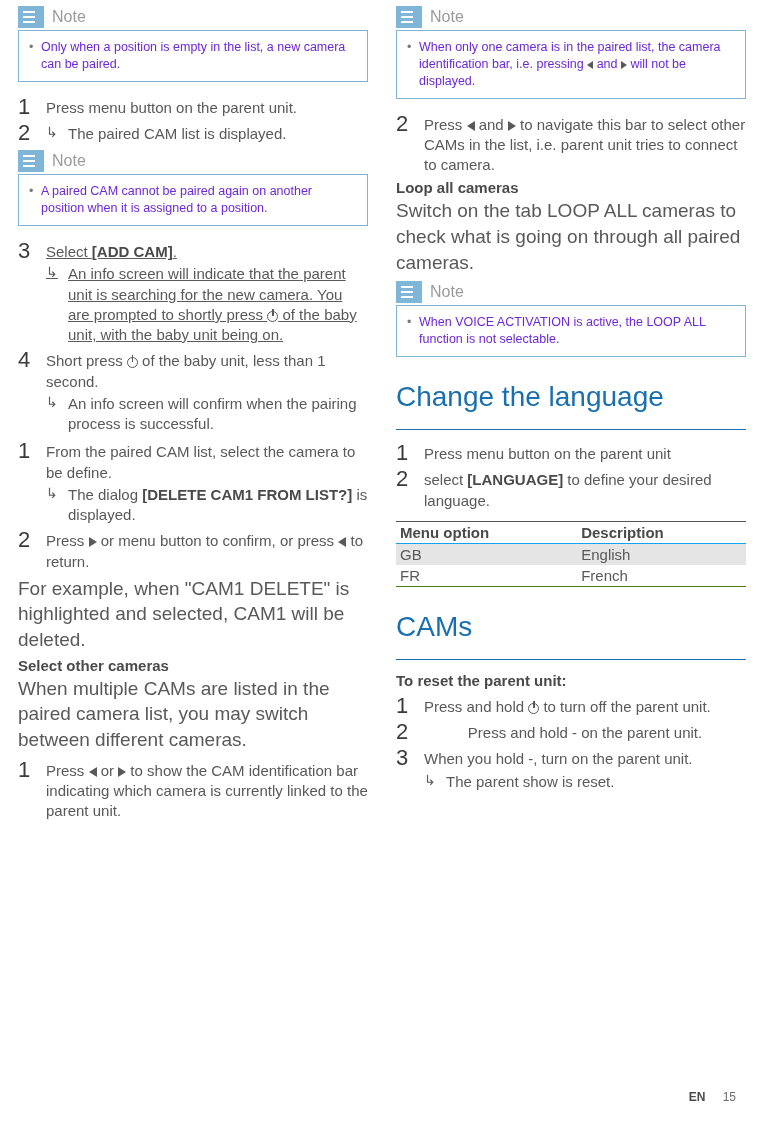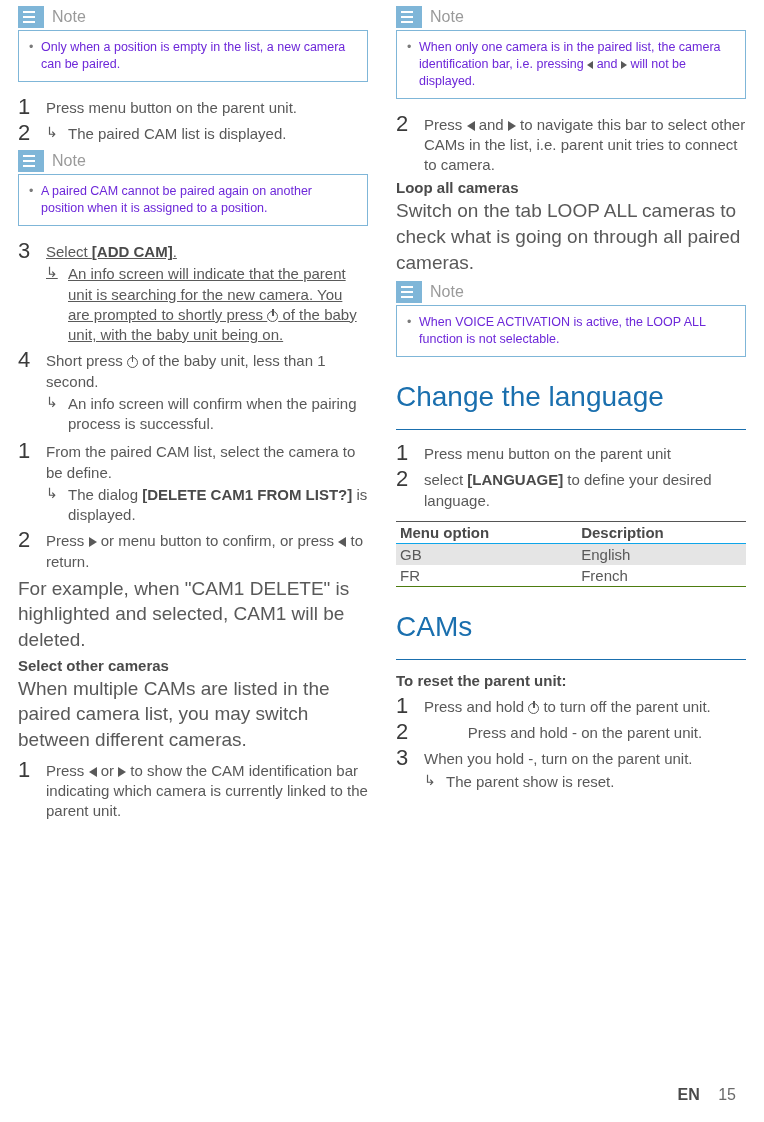--- a/index.html
+++ b/index.html
@@ -169,21 +169,21 @@
     position:absolute;
     left: 4px; top:-3px;
     width:1.5px; height:7px;
     background:#595959;
   }
   
   .footer {
     position: absolute;
     bottom: 18px;
     right: 28px;
-    font-size: 16px;
+    font-size: 12px;
     color: #6a6a6a;
   }
   .footer .lang { font-weight: 600; margin-right: 14px; color: #4a4a4a; }
 </style>
 </head>
 <body>
 
 <div class="page">
 
   <div class="col">

